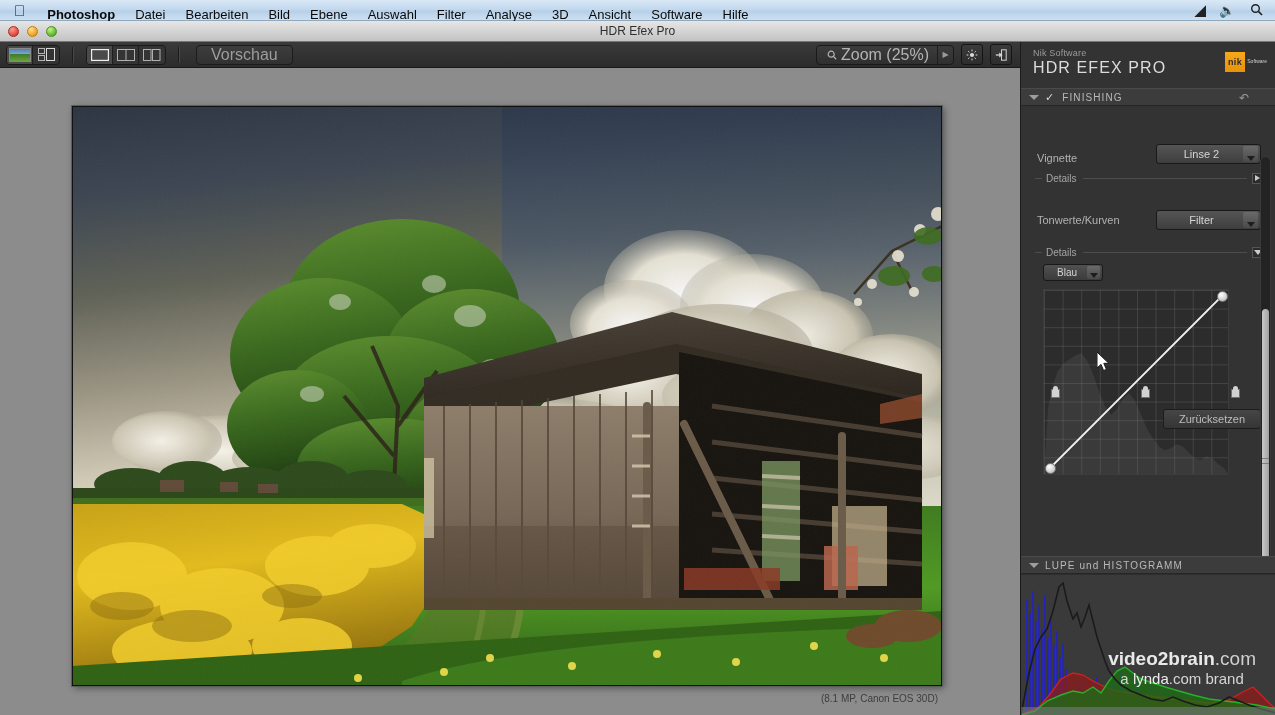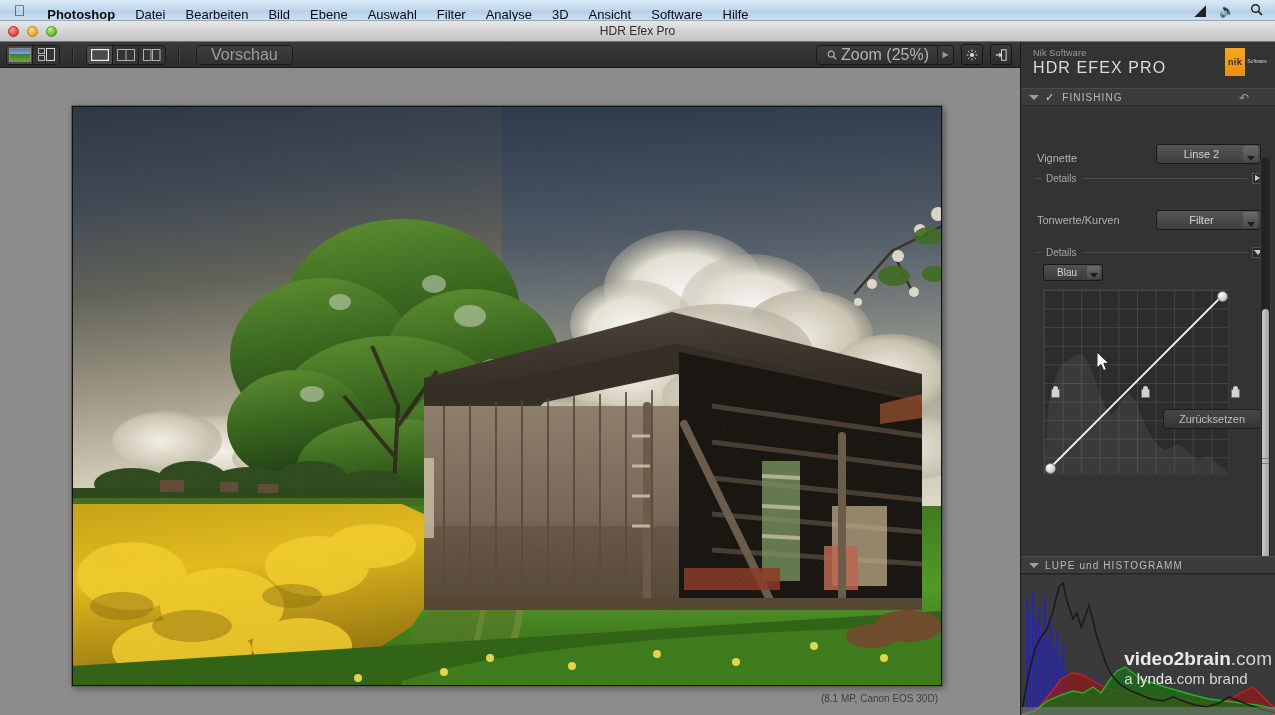--- a/index.html
+++ b/index.html
@@ -62,21 +62,21 @@
   .caption{position:absolute;right:82px;top:625px;font-size:10px;color:#3d3d3d;}
 
   
   .panel{position:absolute;left:1020px;top:42px;width:255px;height:673px;
     background:#333333;border-left:1px solid #1b1b1b;box-sizing:border-box;}
   .brandrow{position:relative;height:46px;padding:6px 10px 0 12px;box-sizing:border-box;}
   .brand-sub{font-size:9px;color:#9a9a9a;letter-spacing:.2px;}
   .brand-main{font-size:16px;color:#dcdcdc;letter-spacing:1.1px;margin-top:1px;}
   .niklogo{position:absolute;right:8px;top:11px;width:42px;height:17px;
     background:#333;display:flex;align-items:center;}
-  .nikbox{width:26px;height:28px;background:linear-gradient(to bottom,#f6a81b,#e8920a);
+  .nikbox{width:26px;height:20px;background:linear-gradient(to bottom,#f6a81b,#e8920a);
     display:flex;align-items:center;justify-content:center;}
   .nikbox span{font-size:9px;font-weight:bold;color:#2b2b2b;letter-spacing:.5px;}
   .nikword{font-size:5px;color:#cfcfcf;margin-left:2px;line-height:1;}
 
   .sechead{height:18px;background:#3c3c3c;border-top:1px solid #4a4a4a;border-bottom:1px solid #262626;
     display:flex;align-items:center;padding:0 8px;box-sizing:border-box;position:relative;}
   .tri{width:0;height:0;border-left:5px solid transparent;border-right:5px solid transparent;
     border-top:5px solid #9d9d9d;margin-right:6px;}
   .chk{color:#d8d8d8;font-size:11px;margin-right:8px;line-height:1;}
   .sechead .lbl{font-size:10px;color:#b9b9b9;letter-spacing:1.1px;}
@@ -137,21 +137,21 @@
 
   .scrolltrack{position:absolute;right:4px;top:50px;width:11px;height:460px;background:#232323;
     border:1px solid #3a3a3a;border-radius:6px;box-sizing:border-box;}
   .scrollthumb{position:absolute;left:1px;top:152px;width:7px;height:300px;border-radius:4px;
     background:linear-gradient(to right,#c9c9c9,#a2a2a2);}
   .scrollgrip{position:absolute;left:0;top:149px;width:7px;height:4px;
     border-top:1px solid #7e7e7e;border-bottom:1px solid #7e7e7e;}
 
   .histsec{position:absolute;left:0;top:514px;width:255px;height:159px;background:#2e2e2e;}
   .histbody{position:absolute;left:0;top:19px;width:255px;height:140px;background:#3a3a3a;overflow:hidden;}
-  .v2b{position:absolute;right:4px;bottom:28px;text-align:left;line-height:1.15;}
+  .v2b{position:absolute;right:20px;bottom:28px;text-align:center;line-height:1.15;}
   .v2b .l1{font-size:19px;color:#e9e9e9;}
   .v2b .l1 b{font-weight:bold;}
   .v2b .l1 span{color:#cfcfcf;font-weight:normal;}
   .v2b .l2{font-size:15px;color:#d5d5d5;}
   .v2b .l2 b{font-weight:normal;color:#ececec;}
 </style>
 </head>
 <body>
 
 <div id="root">

